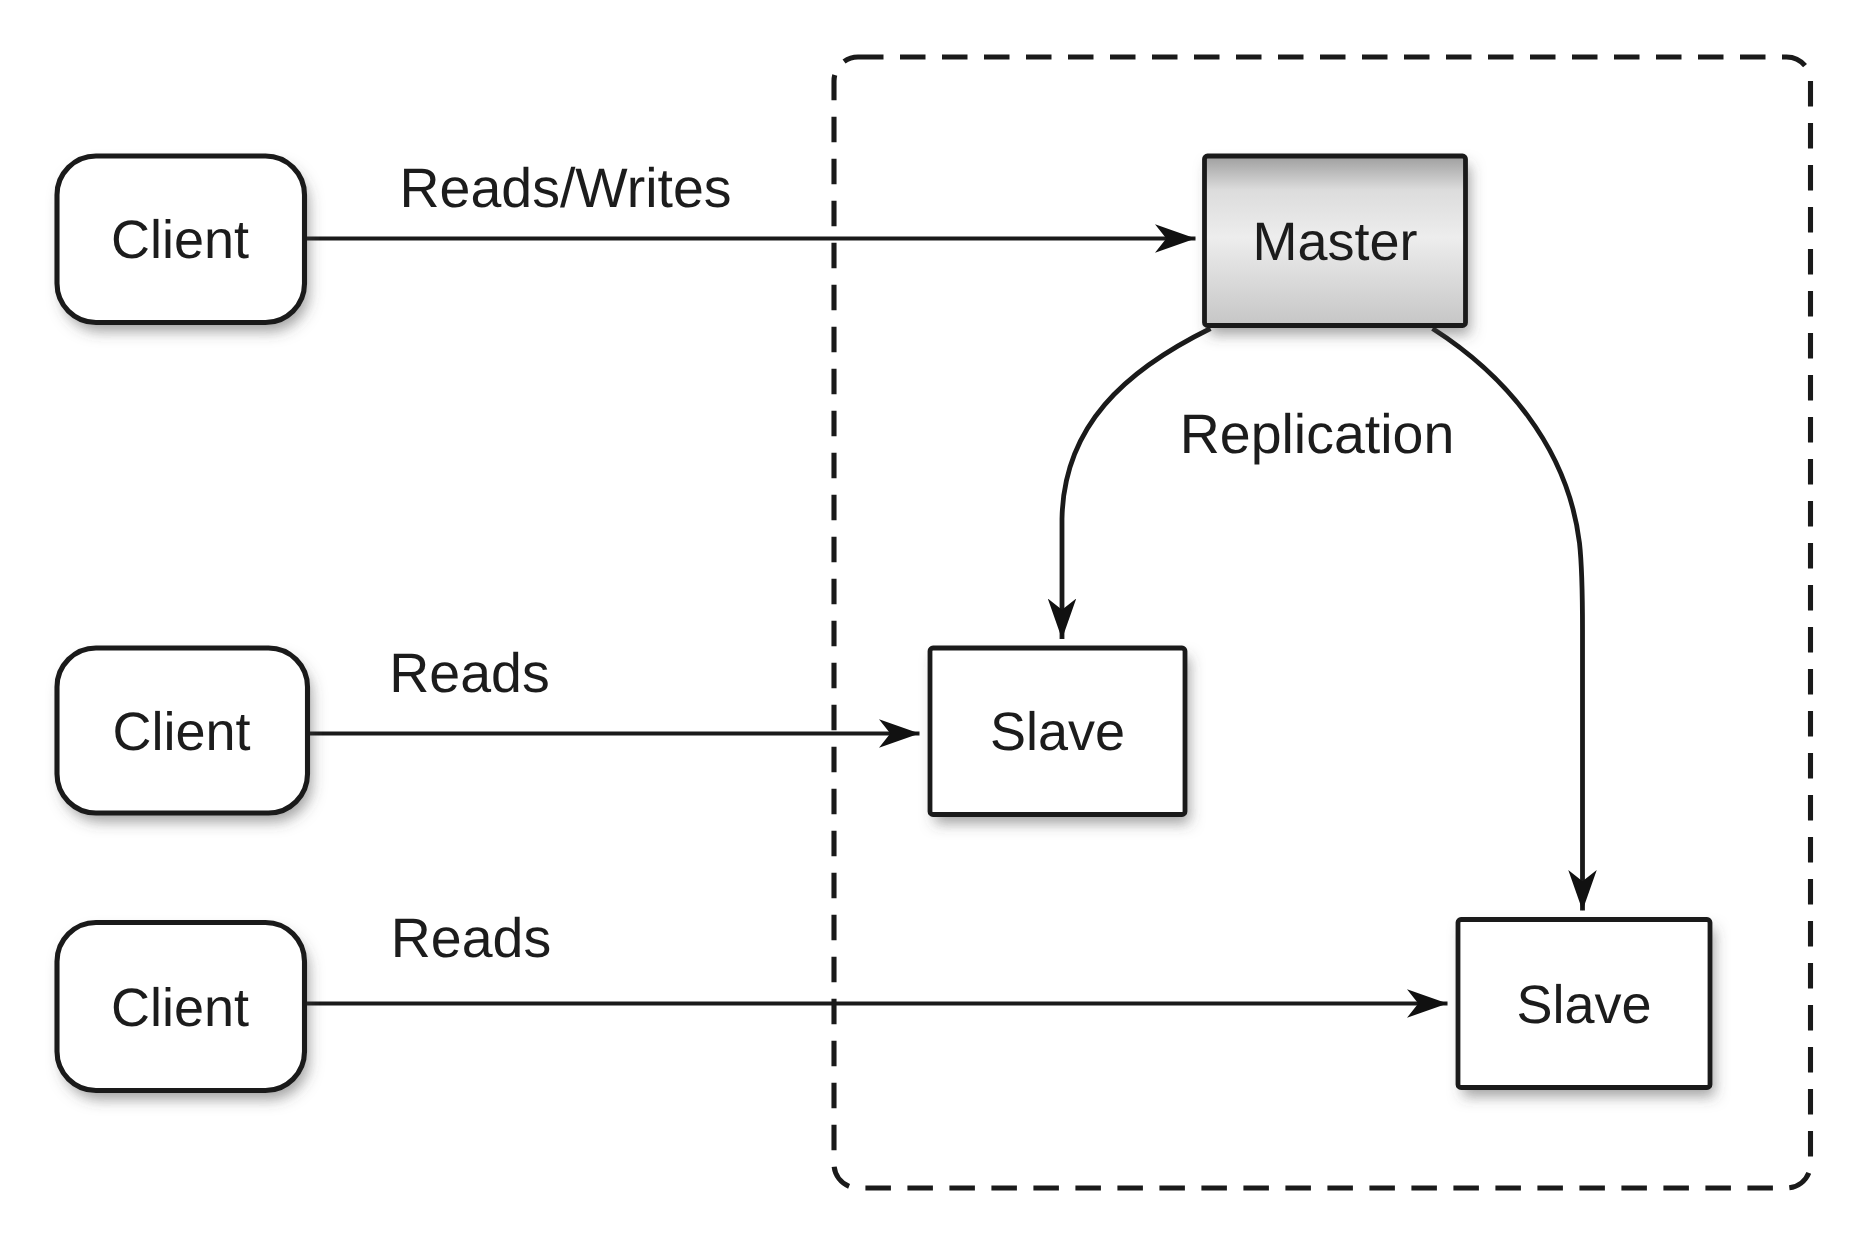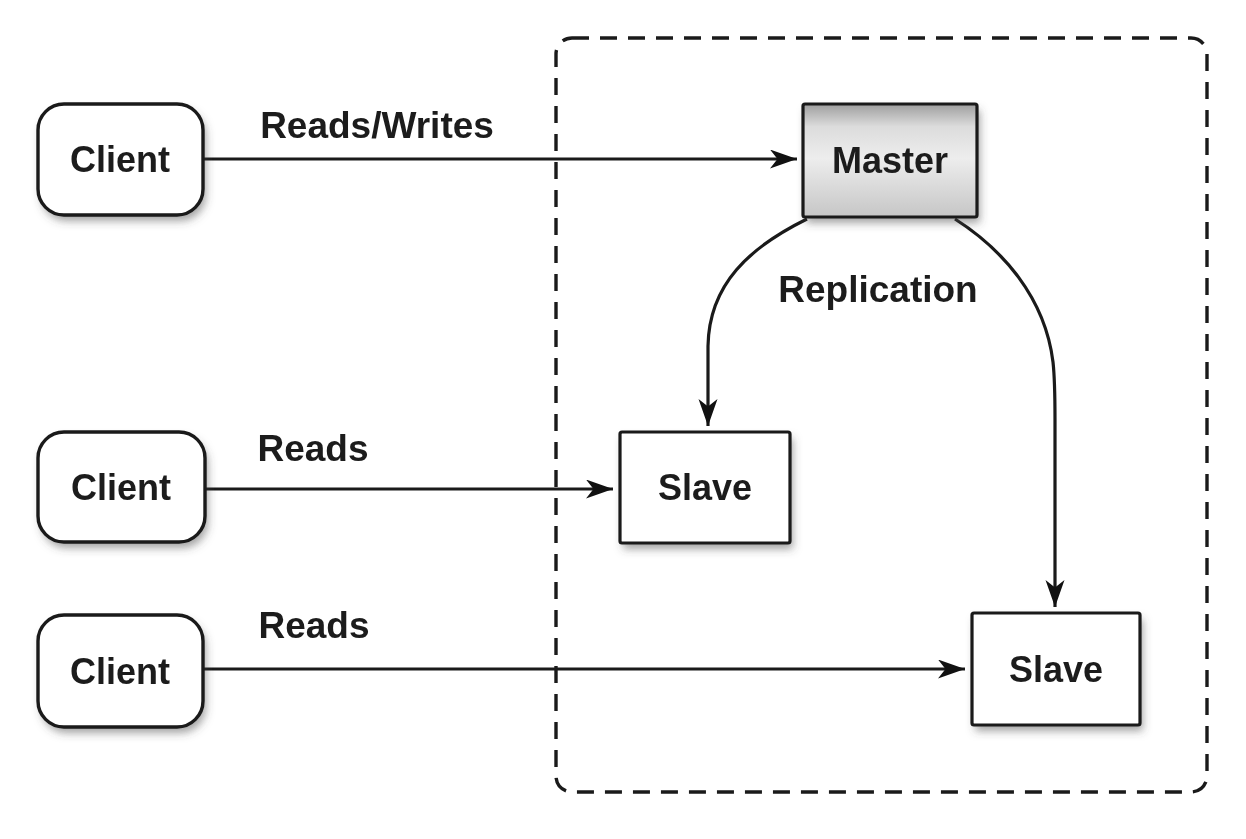--- a/index.html
+++ b/index.html
@@ -7,21 +7,20 @@
     padding: 0;
     background: #ffffff;
   }
   .canvas {
     position: relative;
     width: 1246px;
     height: 839px;
     background: #ffffff;
     overflow: hidden;
     font-family: "Liberation Sans", "DejaVu Sans", sans-serif;
-    font-weight: bold;
   }
   svg { display: block; }
   .node-label {
     font-family: "Liberation Sans", "DejaVu Sans", sans-serif;
     font-size: 36px;
     fill: #1c1c1c;
   }
   .edge-label {
     font-family: "Liberation Sans", "DejaVu Sans", sans-serif;
     font-size: 37px;

